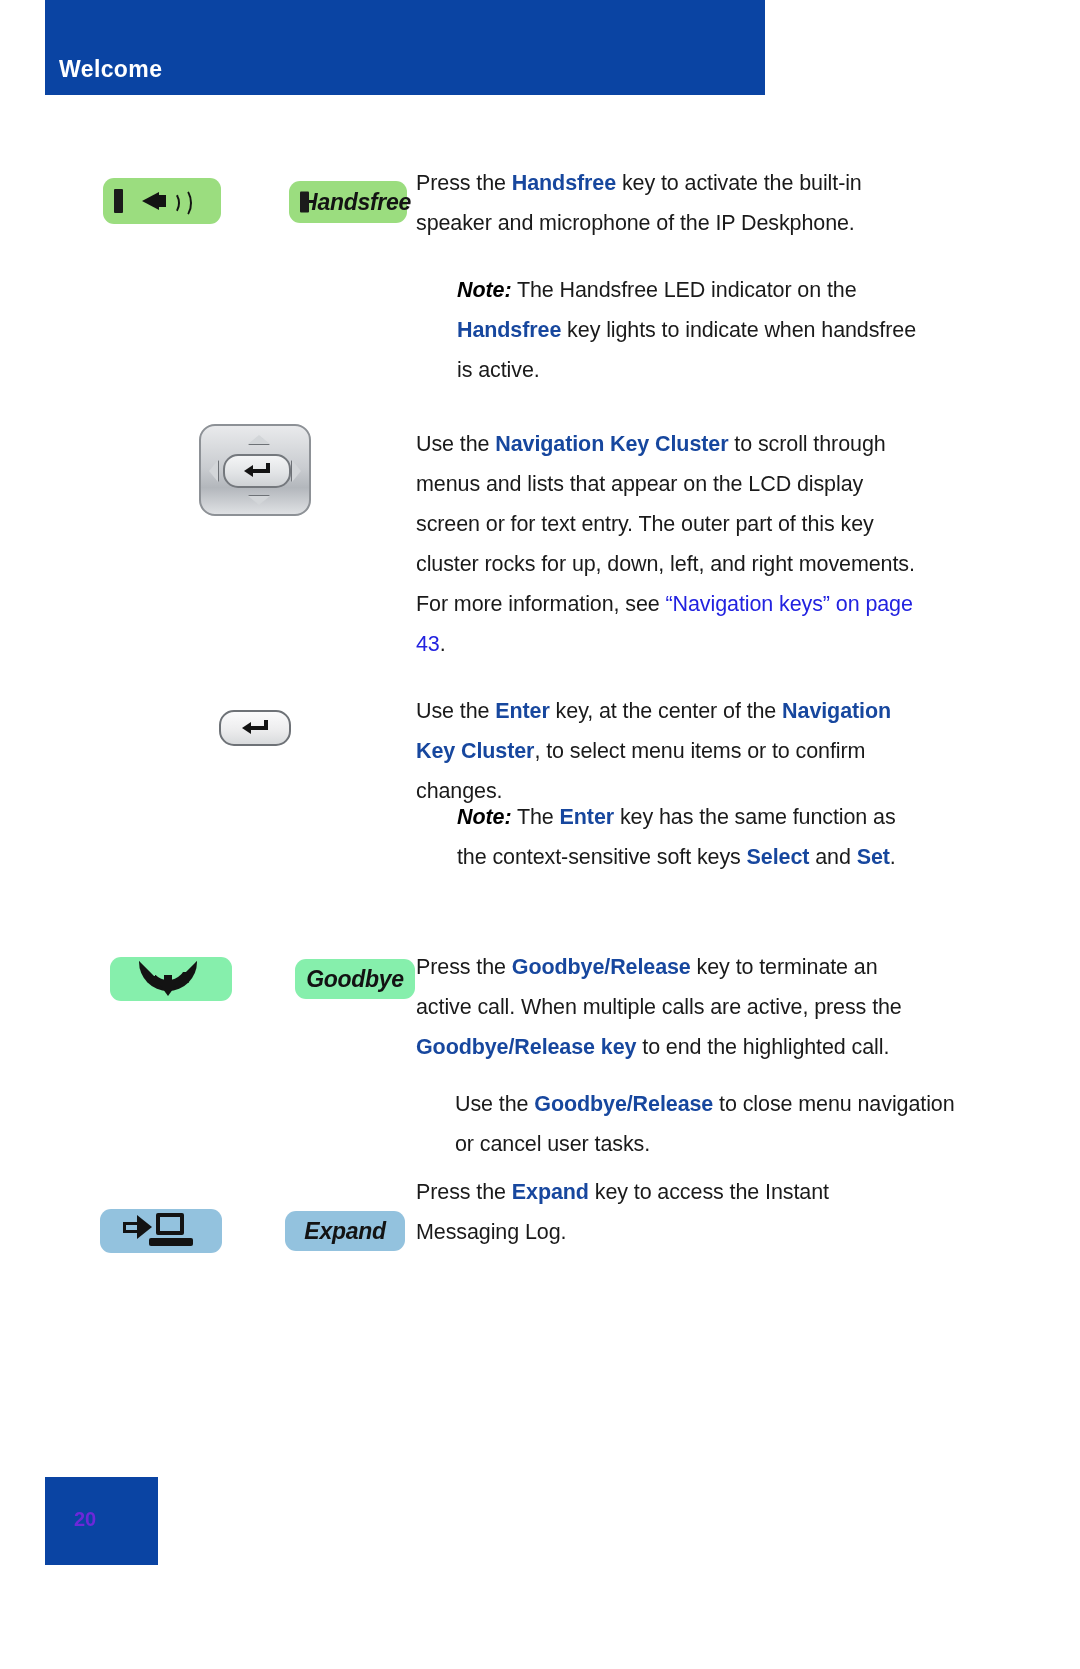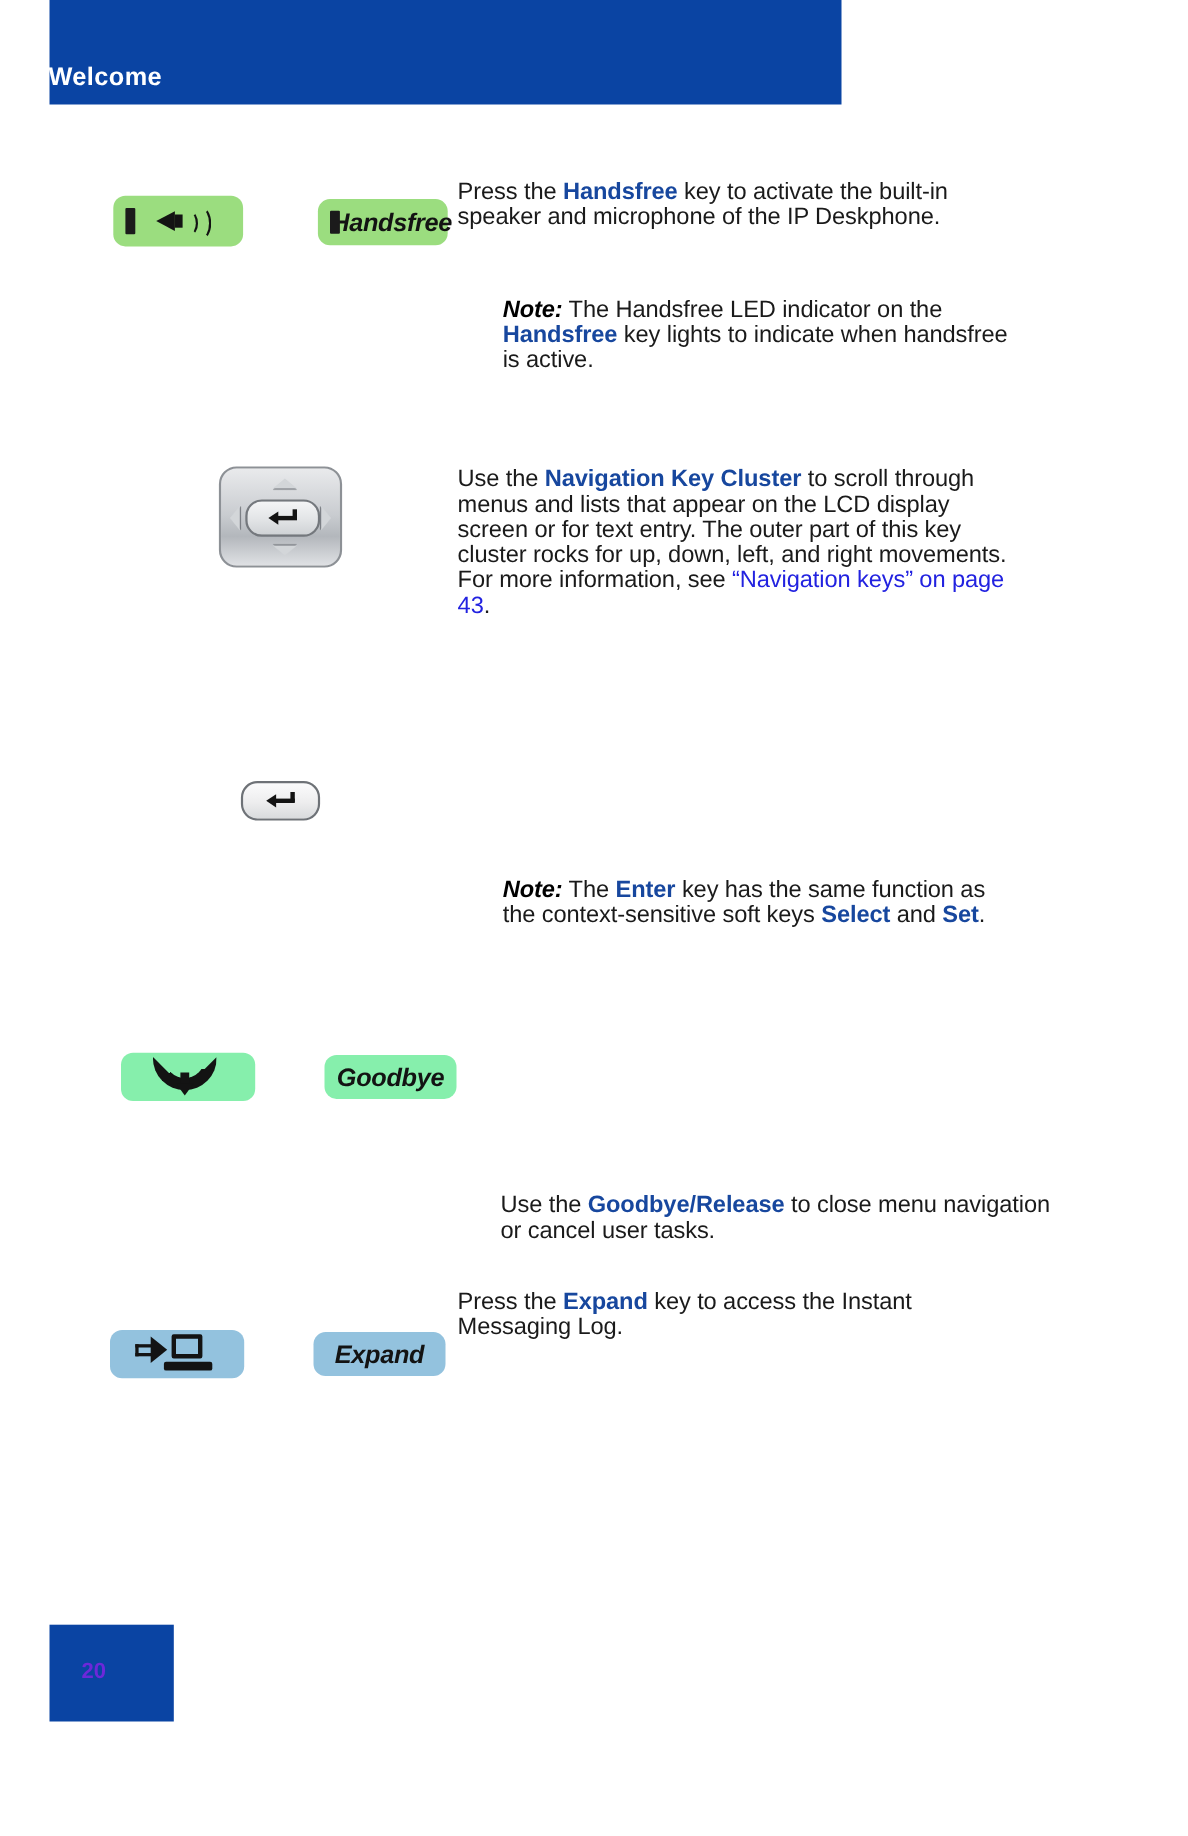--- a/index.html
+++ b/index.html
@@ -11,33 +11,33 @@
     position:relative;
     overflow:hidden;
   }
 
   
   .header-bar{
     position:absolute;left:45px;top:0;width:720px;height:95px;
     background:#0a44a3;
   }
   .header-title{
-    position:absolute;left:44px;top:56px;
+    position:absolute;left:59px;top:56px;
     font-size:23px;font-weight:bold;color:#ffffff;
     letter-spacing:0.4px;
   }
 
   
   .content{position:absolute;left:0;top:0;width:1080px;height:1669px;}
 
   
   .txt{
     position:absolute;
     font-size:21.5px;
-    line-height:23px;
+    line-height:40px;
     color:#1a1a1a;
     letter-spacing:-0.1px;
   }
   .txt.body{left:416px;width:510px;}
   .txt.note{left:457px;width:468px;}
 
   b.key{color:#17479e;font-weight:bold;}
   span.lnk{color:#2222e0;}
   i.note-lbl{font-weight:bold;font-style:italic;color:#000000;}
 
@@ -227,37 +227,43 @@
   </div>
 
   <div class="enterkey">
     <span class="enter-g">
       <span class="shaft"></span>
         <span class="bar"></span>
         <span class="head"></span>
     </span>
   </div>
 
+  <div class="txt body" style="top:691px;">
+    <span>Use the </span><b class="key">Enter</b><span> key, at the center of the </span><b class="key">Navigation Key Cluster</b><span>, to select menu items or to confirm changes.</span>
+  </div>
 
   <div class="txt note" style="top:797px;">
     <i class="note-lbl">Note:</i><span>  The </span><b class="key">Enter</b><span> key has the same function as the context-sensitive soft keys </span><b class="key">Select</b><span> and </span><b class="key">Set</b><span>.</span>
   </div>
 
   <div class="keycap orange" style="left:100px;top:957px;width:122px;height:44px;">
     <span class="handset">
       <span class="cradle"></span>
         <span class="arrow"></span>
         <span class="arrowhead"></span>
     </span>
   </div>
 
   <div class="keycap orange" style="left:285px;top:959px;width:120px;height:40px;">
     <span class="lbl">Goodbye</span>
   </div>
 
+  <div class="txt body" style="top:947px;width:516px;">
+    <span>Press the </span><b class="key">Goodbye/Release</b><span> key to terminate an active call. When multiple calls are active, press the </span><b class="key">Goodbye/Release key</b><span> to end the highlighted call.</span>
+  </div>
 
   <div class="txt body" style="top:1084px;margin-left:39px;">
     <span>Use the </span><b class="key">Goodbye/Release</b><span> to close menu navigation or cancel user tasks.</span>
   </div>
 
   <div class="keycap blue" style="left:100px;top:1209px;width:122px;height:44px;">
     <span class="expand-g">
       <span class="ar-body"></span>
         <span class="ar-head"></span>
       <span class="mon"></span>

